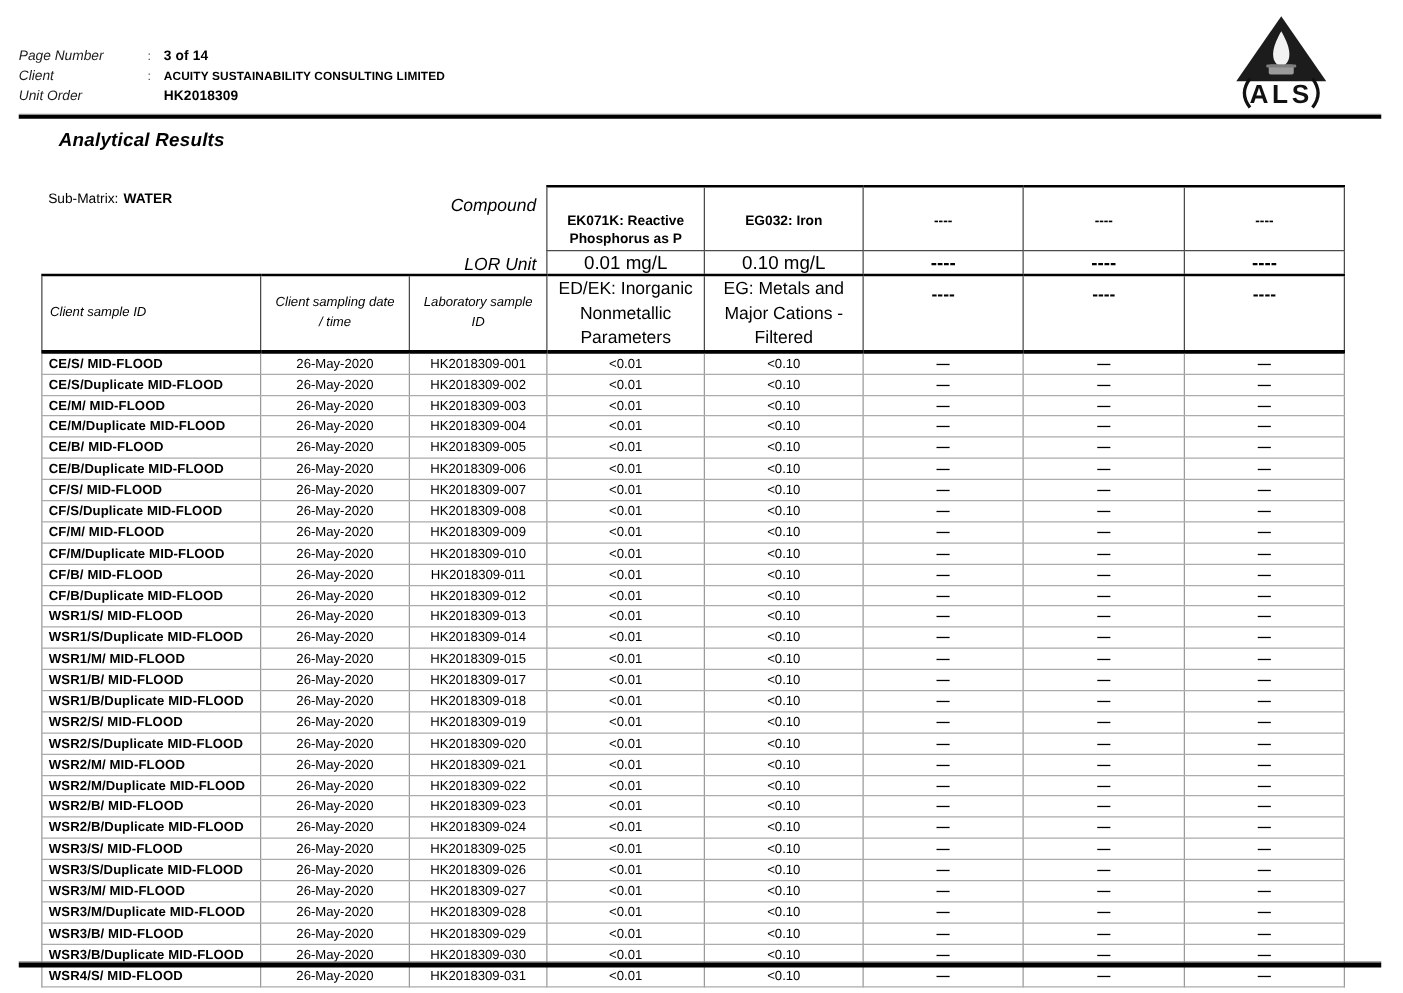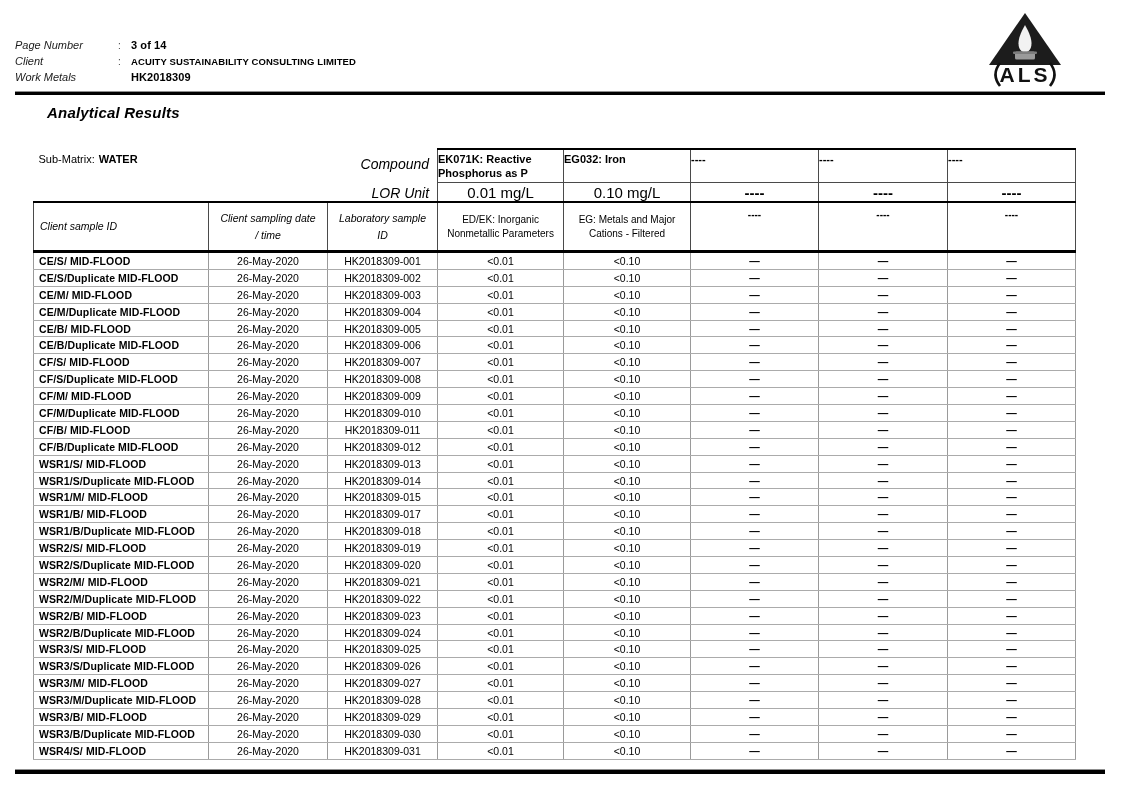--- a/index.html
+++ b/index.html
@@ -27,41 +27,41 @@
   .section-title{position:absolute;left:47px;top:104px;margin:0;
     font-size:15px;font-style:italic;font-weight:bold;letter-spacing:.2px;}
   
   table.results{position:absolute;left:33px;top:148px;width:1042px;
     border-collapse:collapse;table-layout:fixed;}
   td{padding:0;overflow:hidden;}
   
   .box{border:1px solid #4a4a4a;}
   tr.compound-row .box{border-top:2px solid #000;}
   tr.compound-row td{height:30px;vertical-align:top;}
-  .compound-name{font-weight:bold;font-size:11px;text-align:left;
-    line-height:1.3;padding-top:2px;}
+  .compound-name{font-weight:bold;font-size:11px;text-align:center;
+    line-height:1.3;padding-top:20px;}
   .meta-cell{position:relative;}
   .submatrix{position:absolute;left:5px;top:4px;font-size:11px;}
   .submatrix .sm-label{margin-right:4px;}
   .submatrix .sm-value{font-weight:bold;}
   .row-label{position:absolute;right:8px;font-style:italic;font-size:14px;}
   .compound-label{top:7px;}
   tr.lor-row td{height:18px;vertical-align:middle;}
   .lor-label-cell{position:relative;}
   .lor-label{top:2px;}
   .lor-val{font-size:15px;text-align:center;}
   
   tr.head-row td{height:42px;vertical-align:middle;
     border-top:2px solid #000;border-bottom:3px solid #000;}
   tr.head-row .lh{border-left:1px solid #4a4a4a;border-right:1px solid #4a4a4a;
     font-style:italic;font-size:10.5px;line-height:1.55;}
   tr.head-row .lh-left{text-align:left;padding-left:6px;}
   tr.head-row .lh-center{text-align:center;}
   tr.head-row .method{border-left:1px solid #4a4a4a;border-right:1px solid #4a4a4a;
-    font-size:10px;text-align:center;line-height:1.4;}
+    font-size:14px;text-align:center;line-height:1.4;}
   .bold-dash{font-weight:bold;}
   tr.head-row .method.bold-dash{vertical-align:top;padding-top:5px;}
   
   tbody.data td{height:15.9px;font-size:10.5px;
     border-right:1px solid #9a9a9a;border-bottom:1px solid #ababab;
     vertical-align:middle;}
   tbody.data td:first-child{border-left:1px solid #9a9a9a;}
   td.c-sample{font-weight:bold;font-size:9.5px;text-align:left;padding-left:5px;letter-spacing:.1px;}
   td.c-date,td.c-lab,td.c-val{text-align:center;}
   td.dash{font-weight:bold;}
@@ -76,21 +76,21 @@
       <span class="field-label">Page Number</span>
       <span class="field-sep">:</span>
       <span class="field-value">3 of 14</span>
     </div>
     <div class="field-row">
       <span class="field-label">Client</span>
       <span class="field-sep">:</span>
       <span class="field-value small">ACUITY SUSTAINABILITY CONSULTING LIMITED</span>
     </div>
     <div class="field-row">
-      <span class="field-label">Work Metals</span>
+      <span class="field-label">Unit Order</span>
       <span class="field-sep"></span>
       <span class="field-value">HK2018309</span>
     </div>
   </div>
 
   <div class="logo">
     <svg width="78" height="76" viewBox="0 0 78 76">
       <polygon points="39,1 75,53 3,53" fill="#1c1c1c"></polygon>
       <path d="M39 13 C 34.5 21, 32.5 26.5, 32.5 31.5 C 32.5 37, 35.5 40.5, 39 40.5 C 42.5 40.5, 45.5 37, 45.5 31.5 C 45.5 26.5, 43.5 21, 39 13 Z" fill="#f2f2f2"></path>
       <rect x="29" y="39.5" width="20" height="8" rx="1.5" fill="#9a9a9a"></rect>

